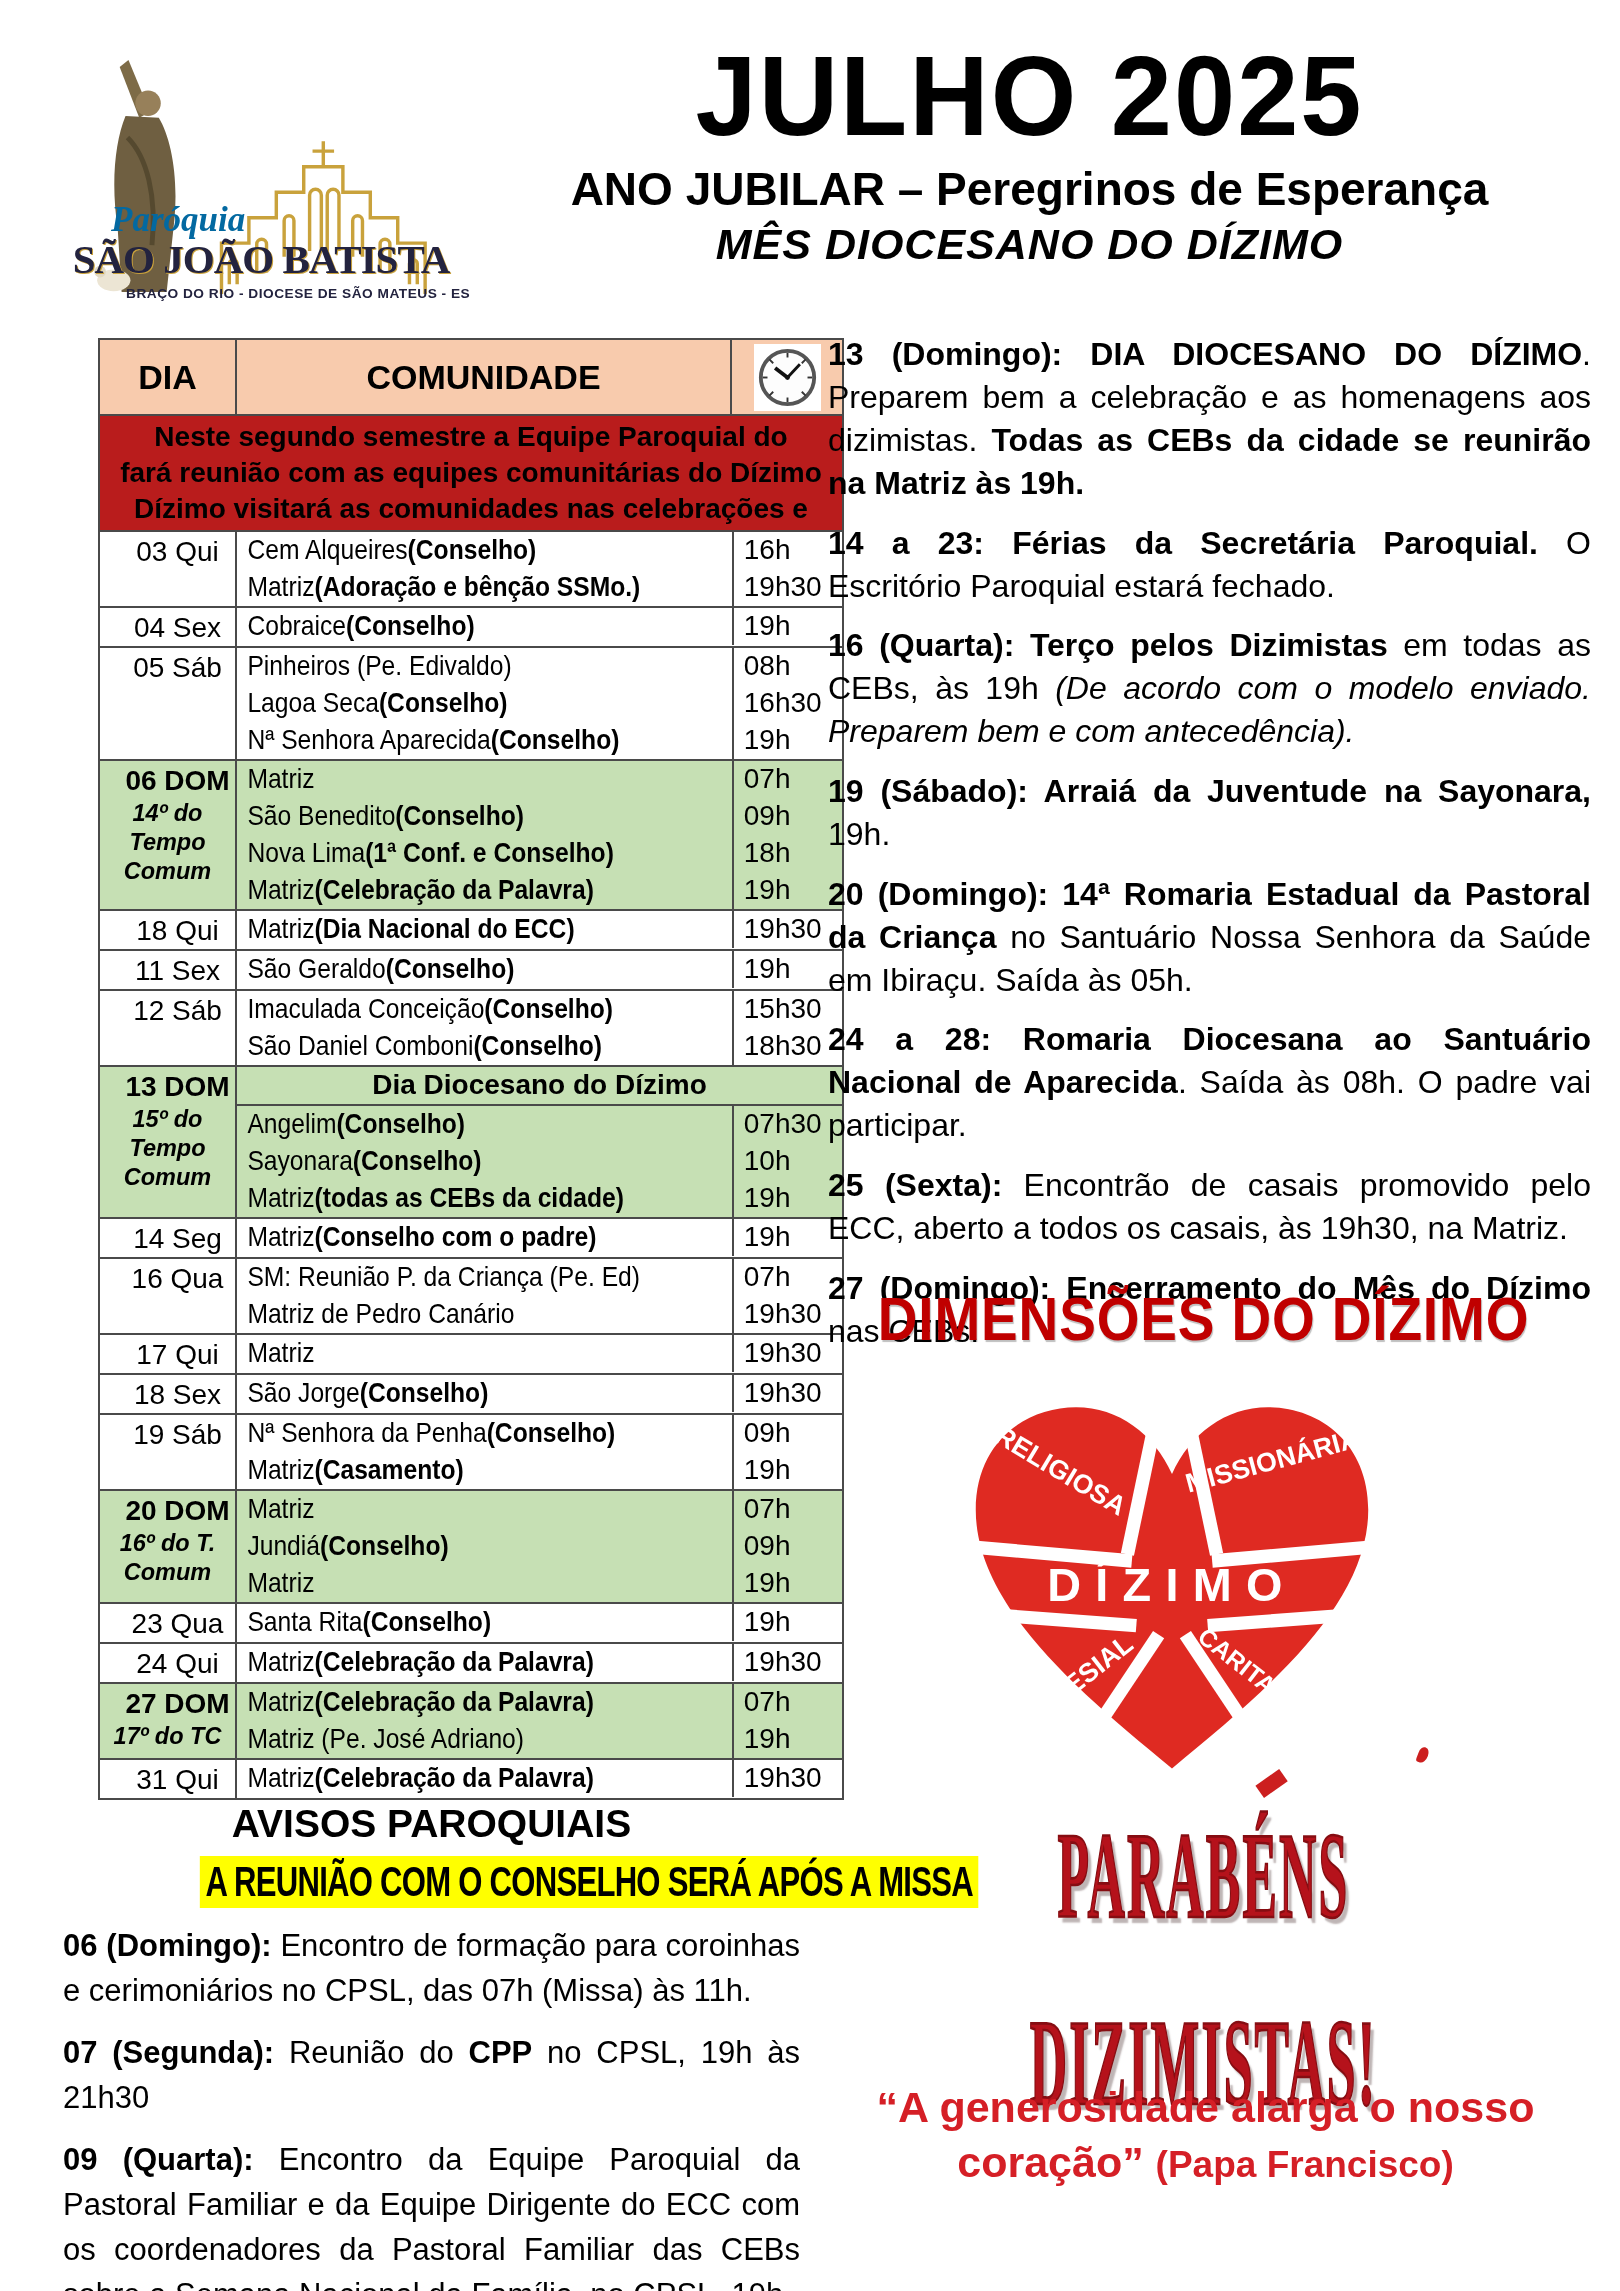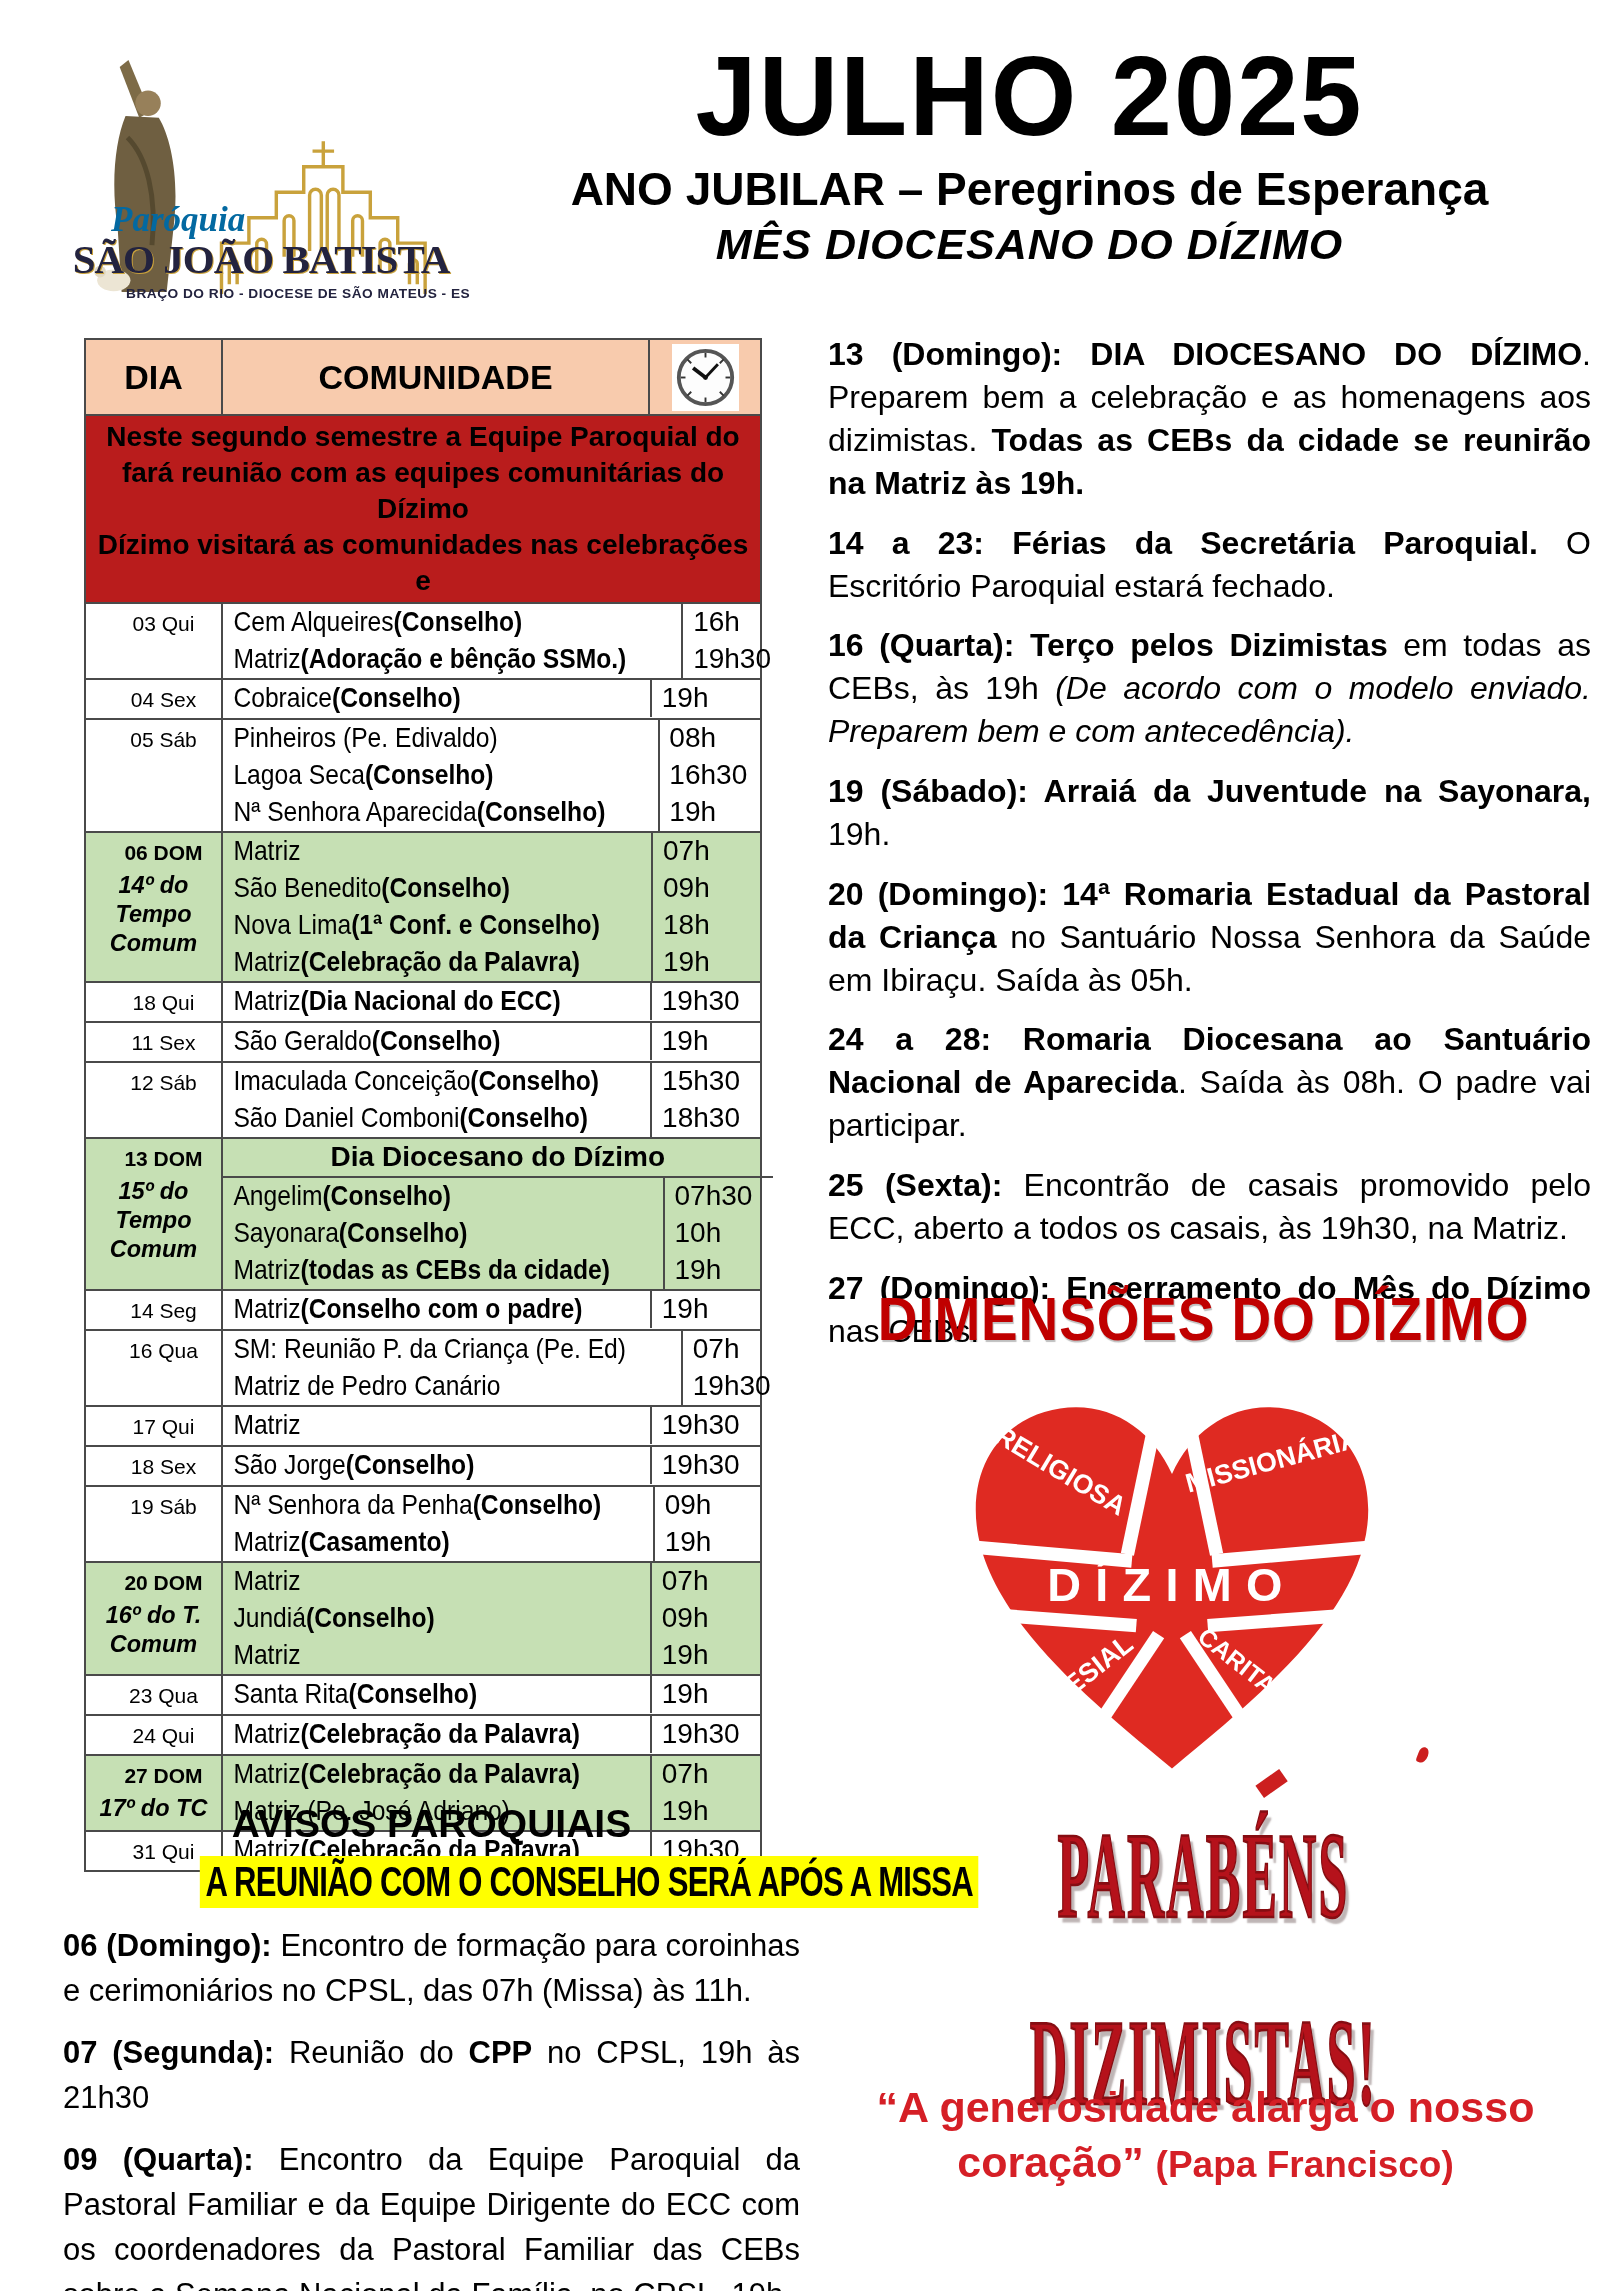--- a/index.html
+++ b/index.html
@@ -17,33 +17,33 @@
   .logo-sub{position:absolute;left:69px;top:239px;font-size:13.7px;font-weight:700;color:#23233f;
             letter-spacing:0.5px;white-space:nowrap;}
 
   
   .titles{position:absolute;left:461px;top:35px;width:1137px;text-align:center;}
   .main-title{font-size:110px;font-weight:800;letter-spacing:2px;transform:scaleY(1.03);line-height:1.1;}
   .sub-title{margin-top:5.9px;font-size:46px;font-weight:700;}
   .sub-title2{margin-top:3.9px;font-size:43px;font-weight:700;font-style:italic;letter-spacing:1px;text-align:center;}
 
   
-  .table{position:absolute;left:84px;top:338px;width:678px;border:2.9px solid #4a4a4a;box-sizing:border-box;}
+  .table{position:absolute;left:98px;top:338px;width:746px;border:2.9px solid #4a4a4a;box-sizing:border-box;}
   .t-head{display:grid;grid-template-columns:137px 1fr 110px;background:#F8CBAD;
           border-bottom:2px solid #4a4a4a;height:74px;}
   .t-head>div{display:flex;align-items:center;justify-content:center;font-weight:700;font-size:34px;}
   .t-head>div:nth-child(1),.t-head>div:nth-child(2){border-right:2px solid #4a4a4a;}
   .clock-box{width:67px;height:67px;background:#fff;display:flex;align-items:center;justify-content:center;}
   .notice{background:#b91c1c;border-bottom:2px solid #4a4a4a;text-align:center;
           font-weight:700;font-size:28px;line-height:36px;padding:2.9px 2px;}
   .t-row{display:grid;grid-template-columns:137px 1fr;border-bottom:2px solid #4a4a4a;}
   .t-row:last-child{border-bottom:none;}
   .t-row.green{background:#C6E0B4;}
   .t-day{border-right:2px solid #4a4a4a;text-align:center;padding-top:1px;}
-  .day-main{font-size:21px;line-height:37px;padding-left:20px;}
+  .day-main{font-size:28px;line-height:37px;padding-left:20px;}
   .green .day-main{font-weight:700;}
   .day-note{font-size:23.5px;font-weight:700;font-style:italic;line-height:29px;text-align:center;}
   .t-grid{display:grid;grid-template-columns:1fr 110px;}
   .t-subheader{font-weight:700;font-size:28px;height:37px;display:flex;align-items:center;
                justify-content:center;border-bottom:2px solid #4a4a4a;}
   .t-com .line{height:37px;display:flex;align-items:center;padding-left:11.8px;font-size:28px;
                white-space:nowrap;transform:scaleX(.88);transform-origin:left center;}
   .t-time{border-left:2px solid #4a4a4a;}
   .t-time .line{height:37px;display:flex;align-items:center;padding-left:9.8px;font-size:28px;}
   .b{font-weight:700;} .i{font-style:italic;} .r{font-weight:400;}

